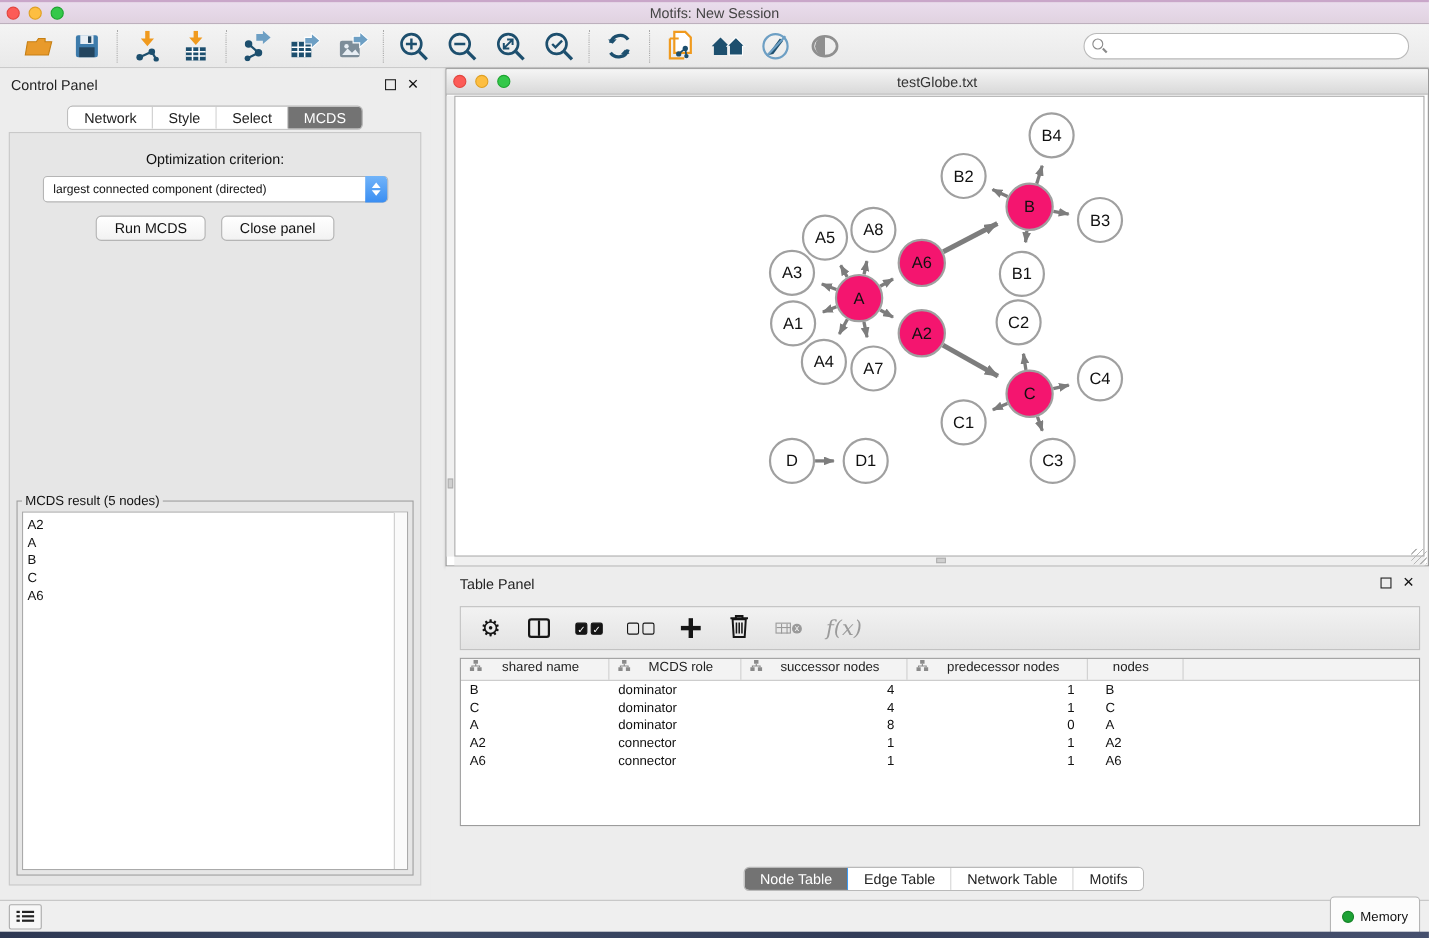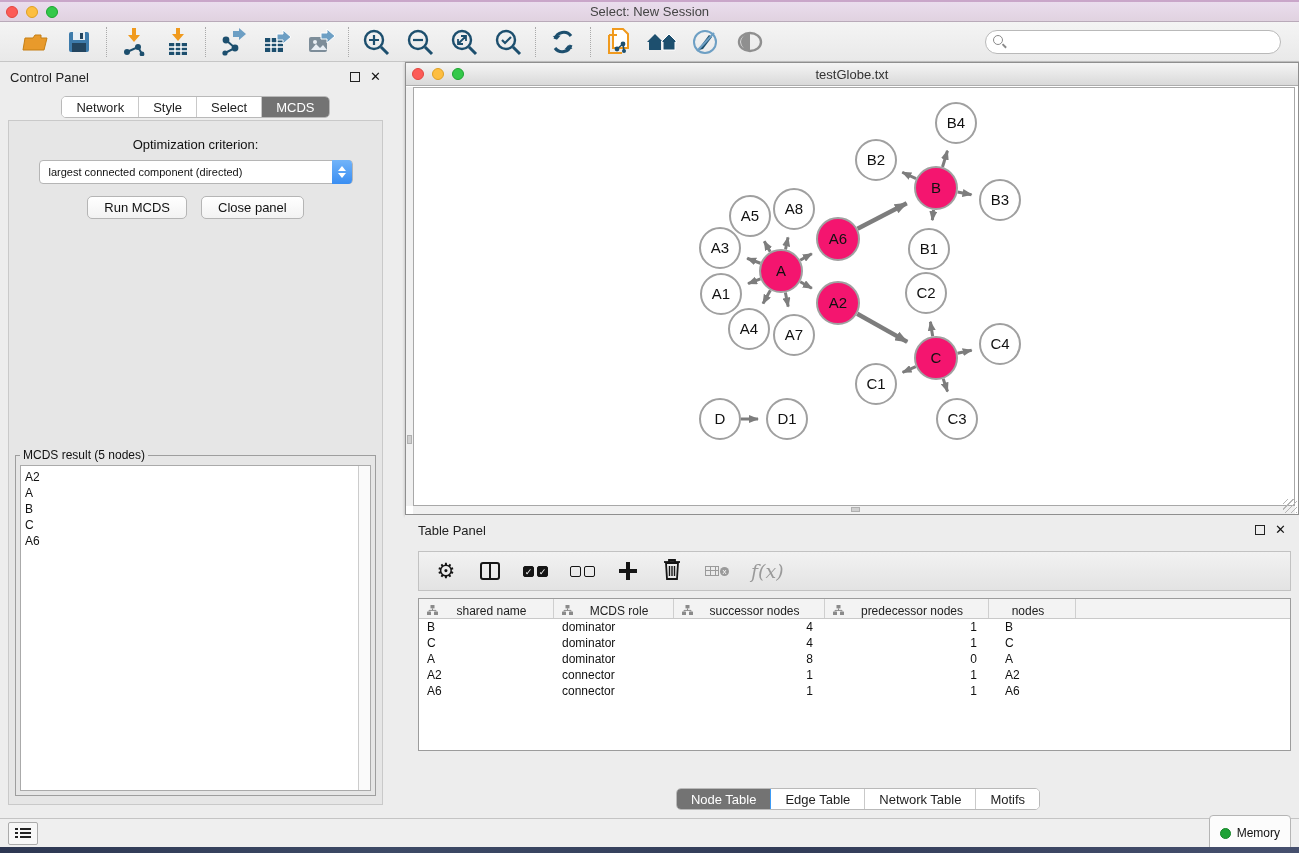--- a/index.html
+++ b/index.html
@@ -91,21 +91,21 @@
   .fx { font-family:"DejaVu Serif",serif; font-style:italic; font-size:19px; color:#9a9a9a; }
   .tbl-del { display:flex; align-items:center; gap:1px; color:#9a9a9a; }
   .mini-grid { width:14px; height:10px; border:1px solid #9a9a9a; background:
       linear-gradient(#9a9a9a 0 0) 0 3px/14px 1px no-repeat,
       linear-gradient(#9a9a9a 0 0) 4px 0/1px 10px no-repeat,
       linear-gradient(#9a9a9a 0 0) 9px 0/1px 10px no-repeat; }
   .del-dot { width:9px; height:9px; background:#9a9a9a; border-radius:50%; color:#fff; font-size:8px; line-height:9px; text-align:center; }
 
   .data-table { position:absolute; left:13px; right:8px; top:83px; bottom:67px; background:#fff; border:1px solid #9c9c9c; overflow:hidden; font-size:12px; }
   .thead { display:flex; height:20px; background:#f3f3f3; border-bottom:1px solid #c9c9c9; }
-  .th { display:flex; align-items:flex-end; border-right:1px solid #cfcfcf; position:relative; }
+  .th { display:flex; align-items:flex-start; border-right:1px solid #cfcfcf; position:relative; }
   .th .tree { margin-left:8px; }
   .th .th-label { flex:1; text-align:center; color:#222; padding-right:8px; }
   .tr { display:flex; height:16px; align-items:center; }
   .td { overflow:hidden; white-space:nowrap; color:#111; }
   .td.al { padding-left:8px; }
   .td.ar { text-align:right; padding-right:12px; }
   .td.an { padding-left:16px; }
   .tp-tabs { position:absolute; left:12px; right:0; bottom:8px; display:flex; justify-content:center; }
 
   
@@ -129,21 +129,21 @@
 <body>
 
 <div class="app">
 
   <div class="titlebar">
     <div class="traffic">
       <div class="light red"></div>
       <div class="light yellow"></div>
       <div class="light green"></div>
     </div>
-    <div class="title-text">Select: New Session</div>
+    <div class="title-text">Motifs: New Session</div>
   </div>
 
   <div class="toolbar">
     <div class="tb-group">
       <div class="tb-btn">
         <span>
             <svg width="28" height="24" viewBox="0 0 28 24">
               <path d="M2 20 L4 8 h8 l2-3 h6 v3 h6 l-3 12 z" fill="#e89a2b" stroke="#c57f14" stroke-width="1"></path>
             </svg>
           </span>

